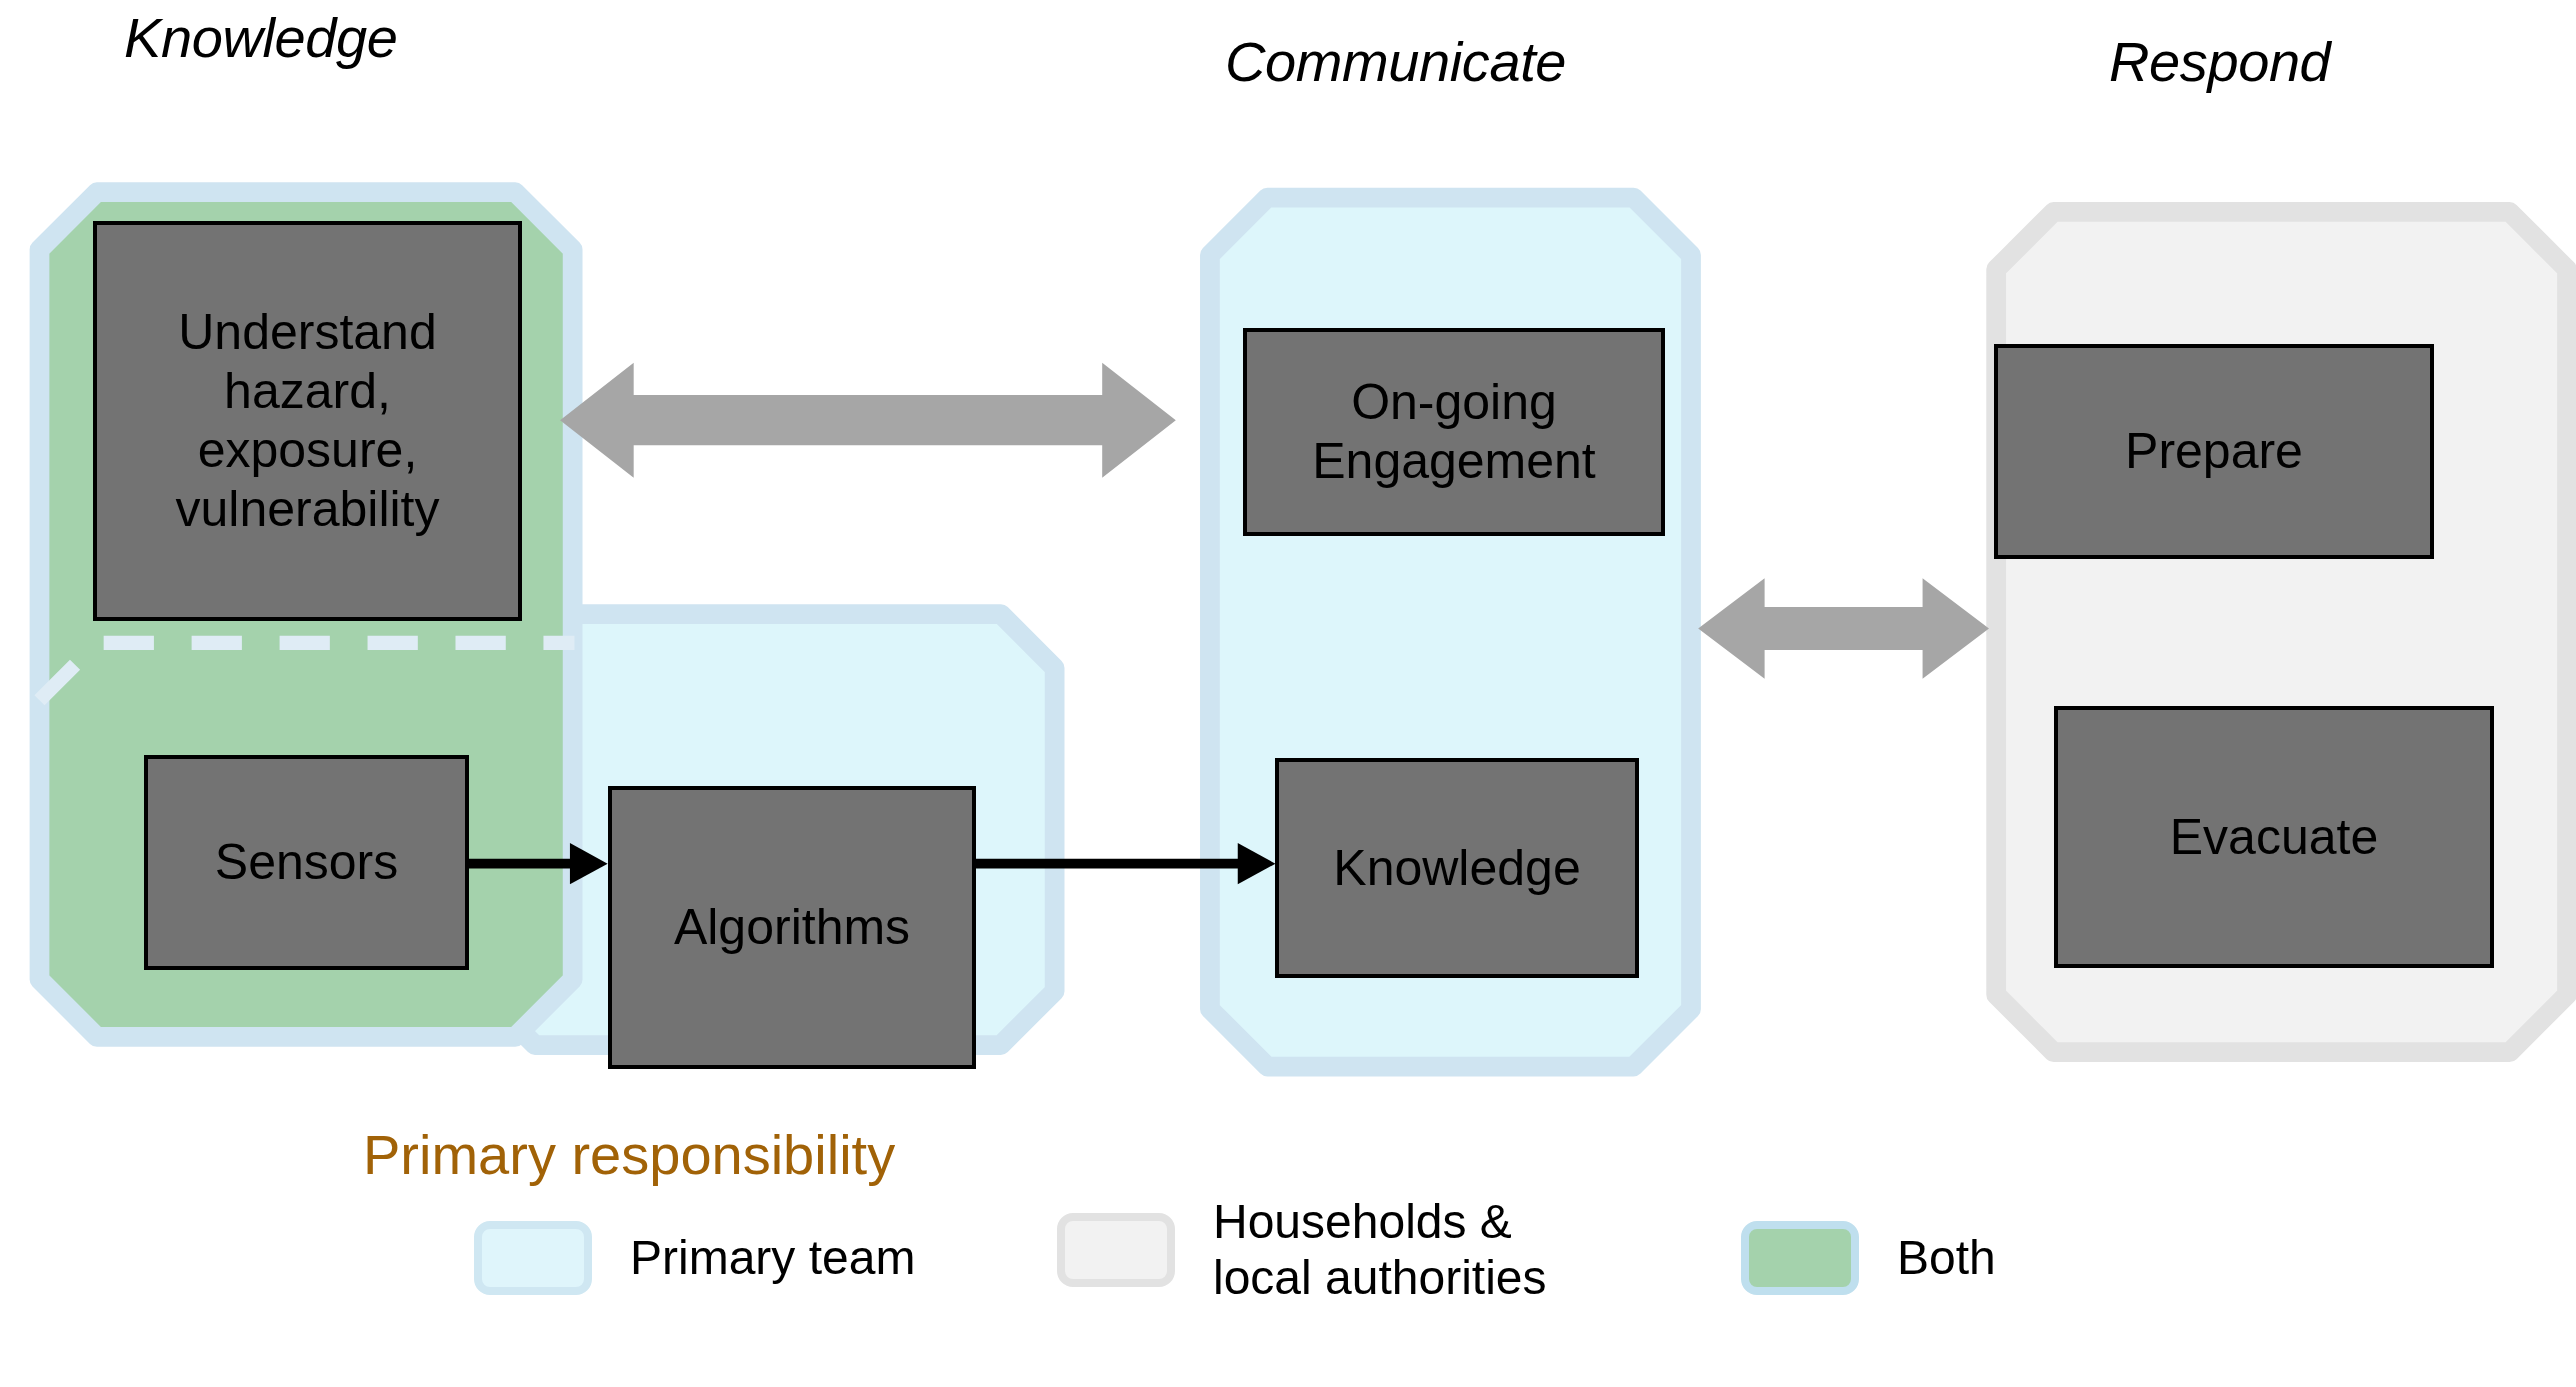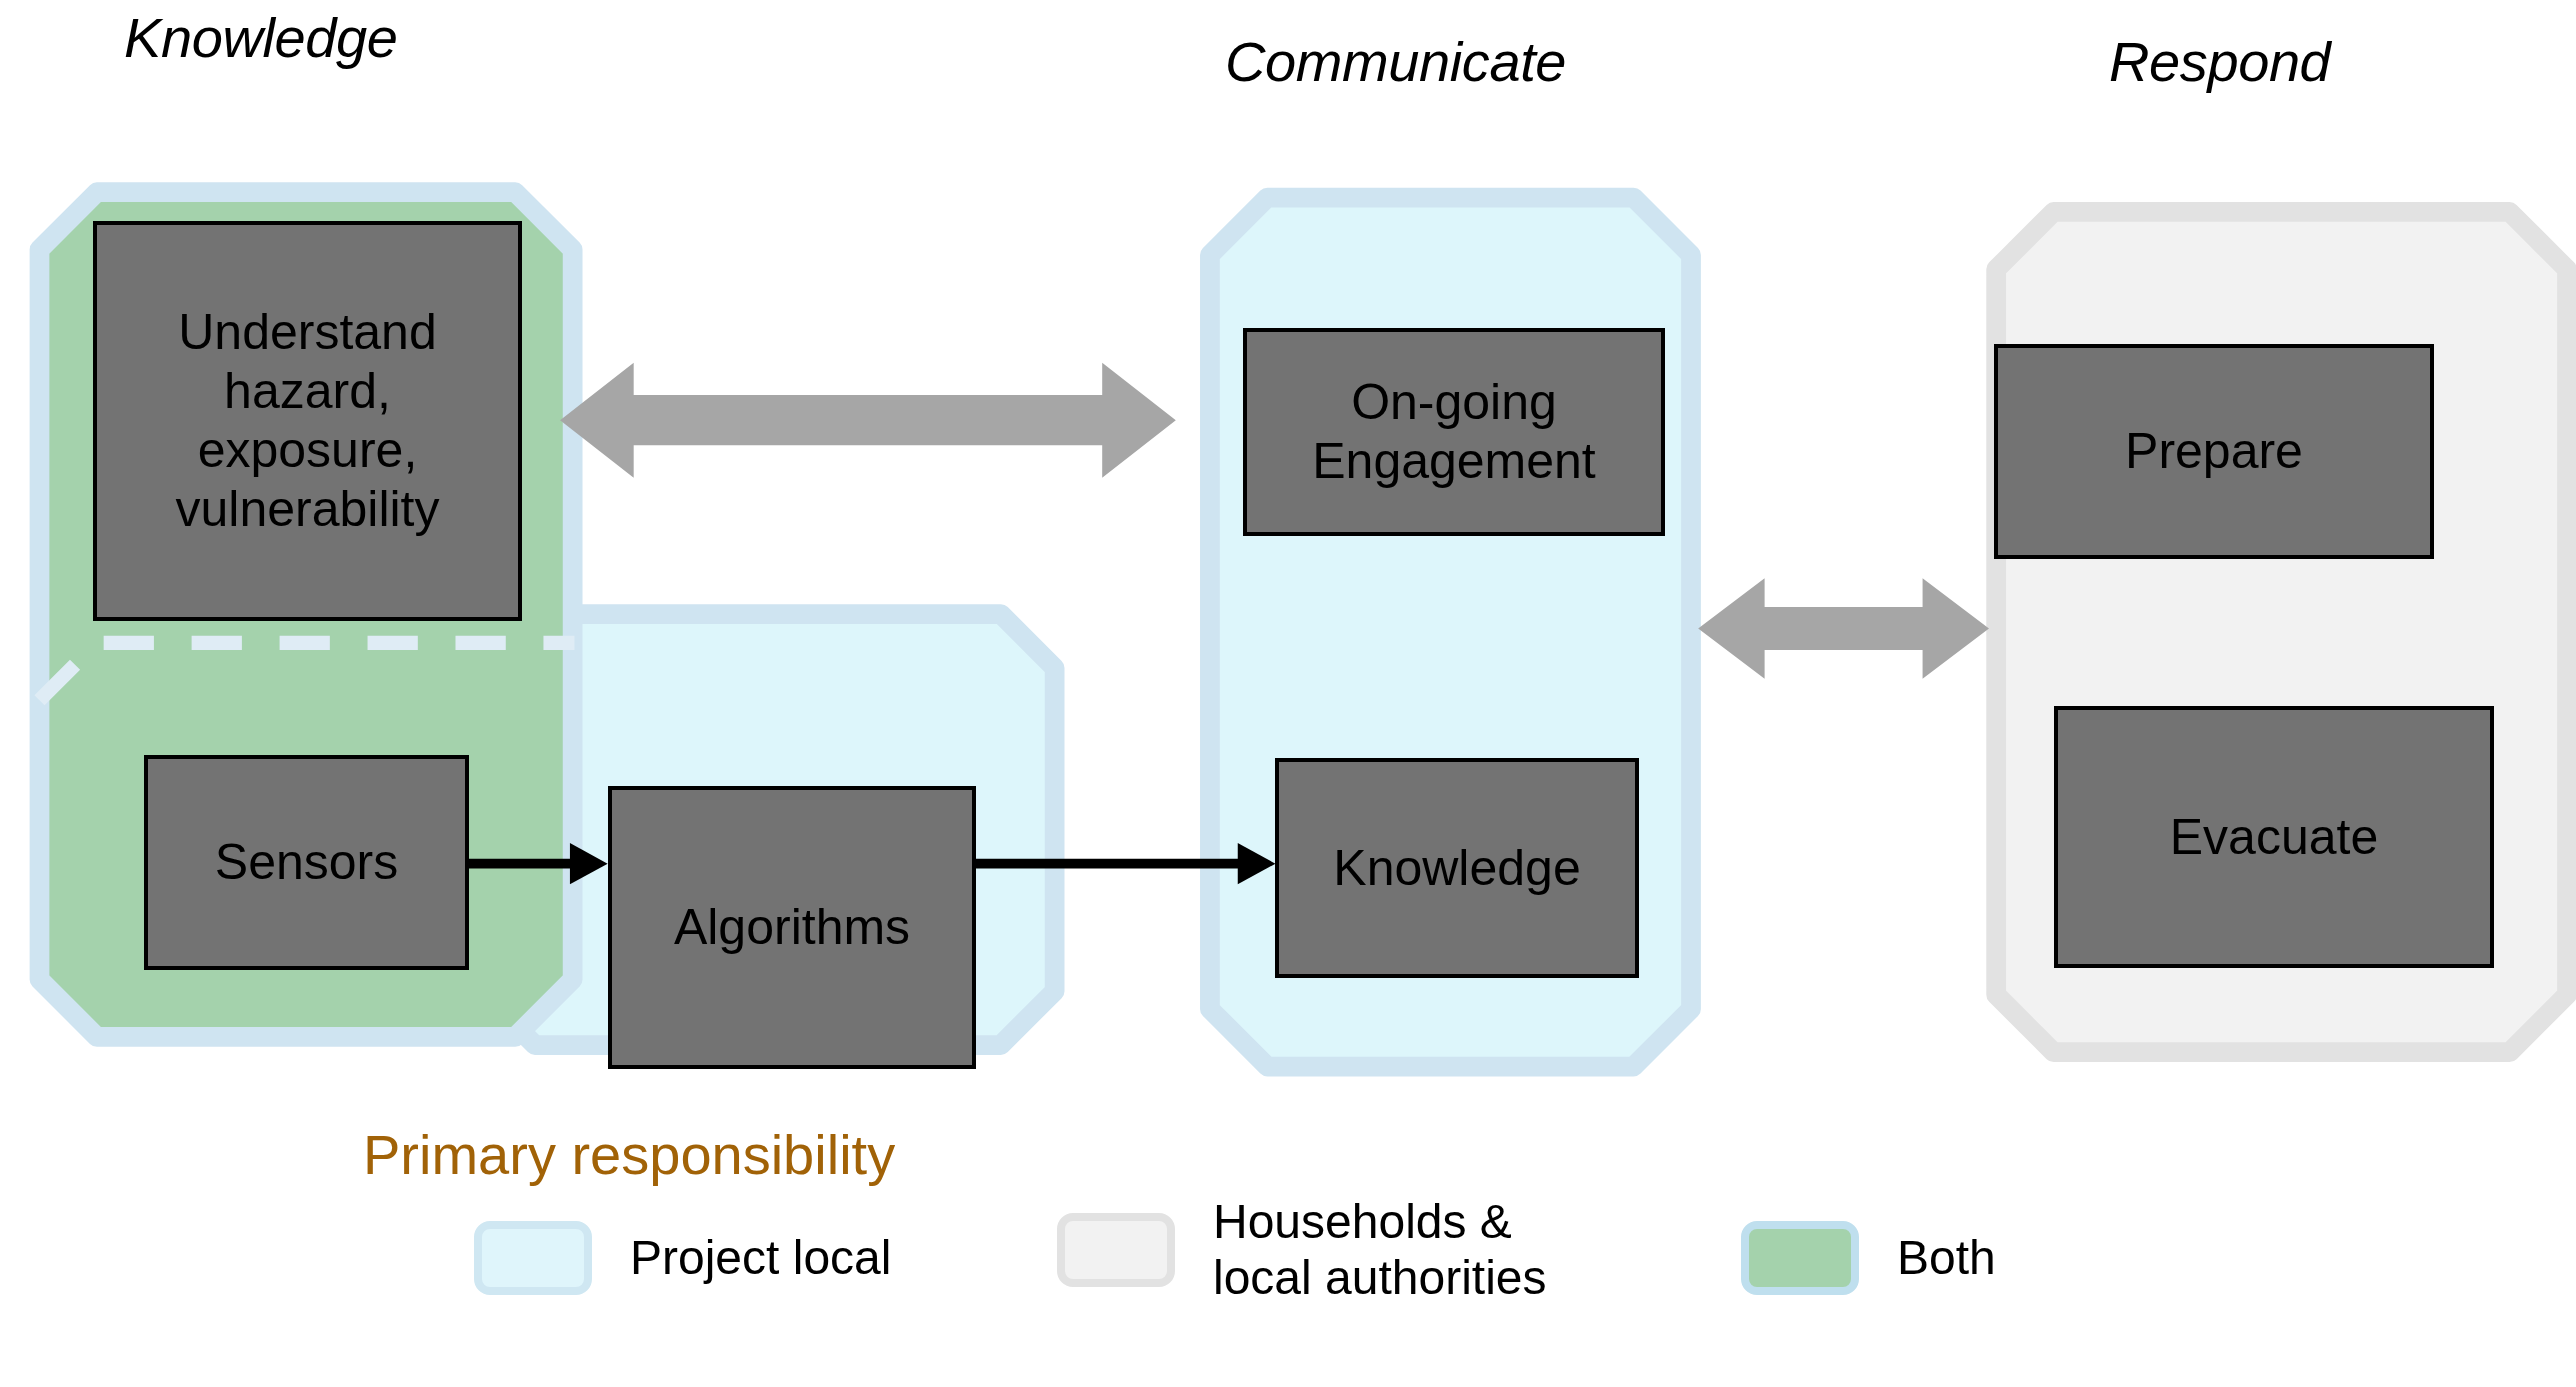--- a/index.html
+++ b/index.html
@@ -172,21 +172,21 @@
   <div class="node" id="node-dashboard">Knowledge</div>
   <div class="node" id="node-prepare">Prepare</div>
   <div class="node" id="node-evacuate">Evacuate</div>
 
   <div id="legend">
 
     <div id="legend-heading">Primary responsibility</div>
 
     <div class="legend-item" id="legend-item-0">
       <div class="legend-swatch sw-project"></div>
-      <div class="legend-label">Project local</div>
+      <div class="legend-label">Primary team</div>
     </div>
 
     <div class="legend-item" id="legend-item-1">
       <div class="legend-swatch sw-households"></div>
       <div class="legend-label">Households &amp;
 local authorities</div>
     </div>
 
     <div class="legend-item" id="legend-item-2">
       <div class="legend-swatch sw-both"></div>

